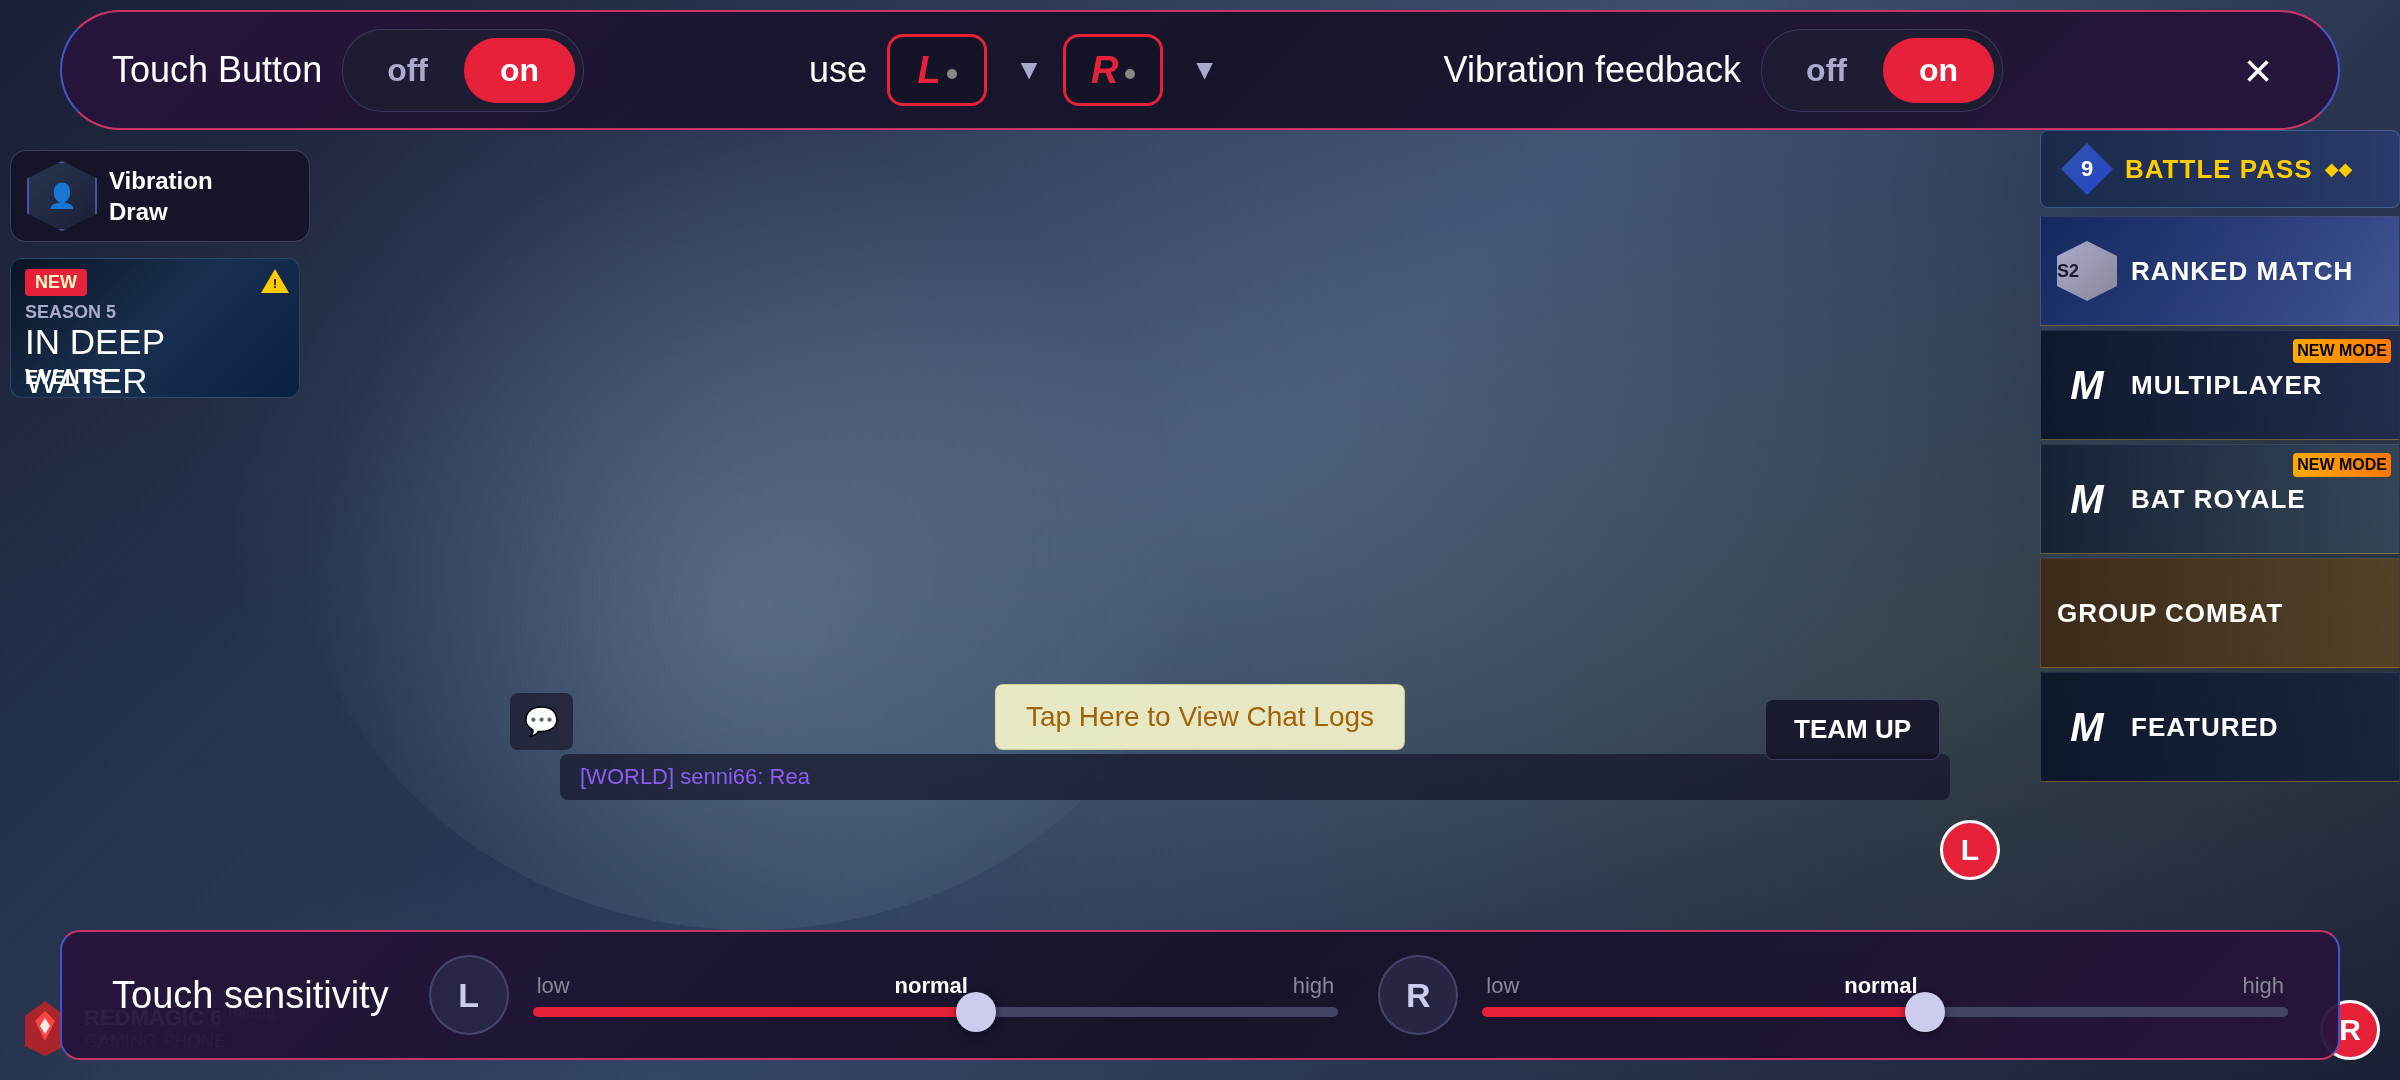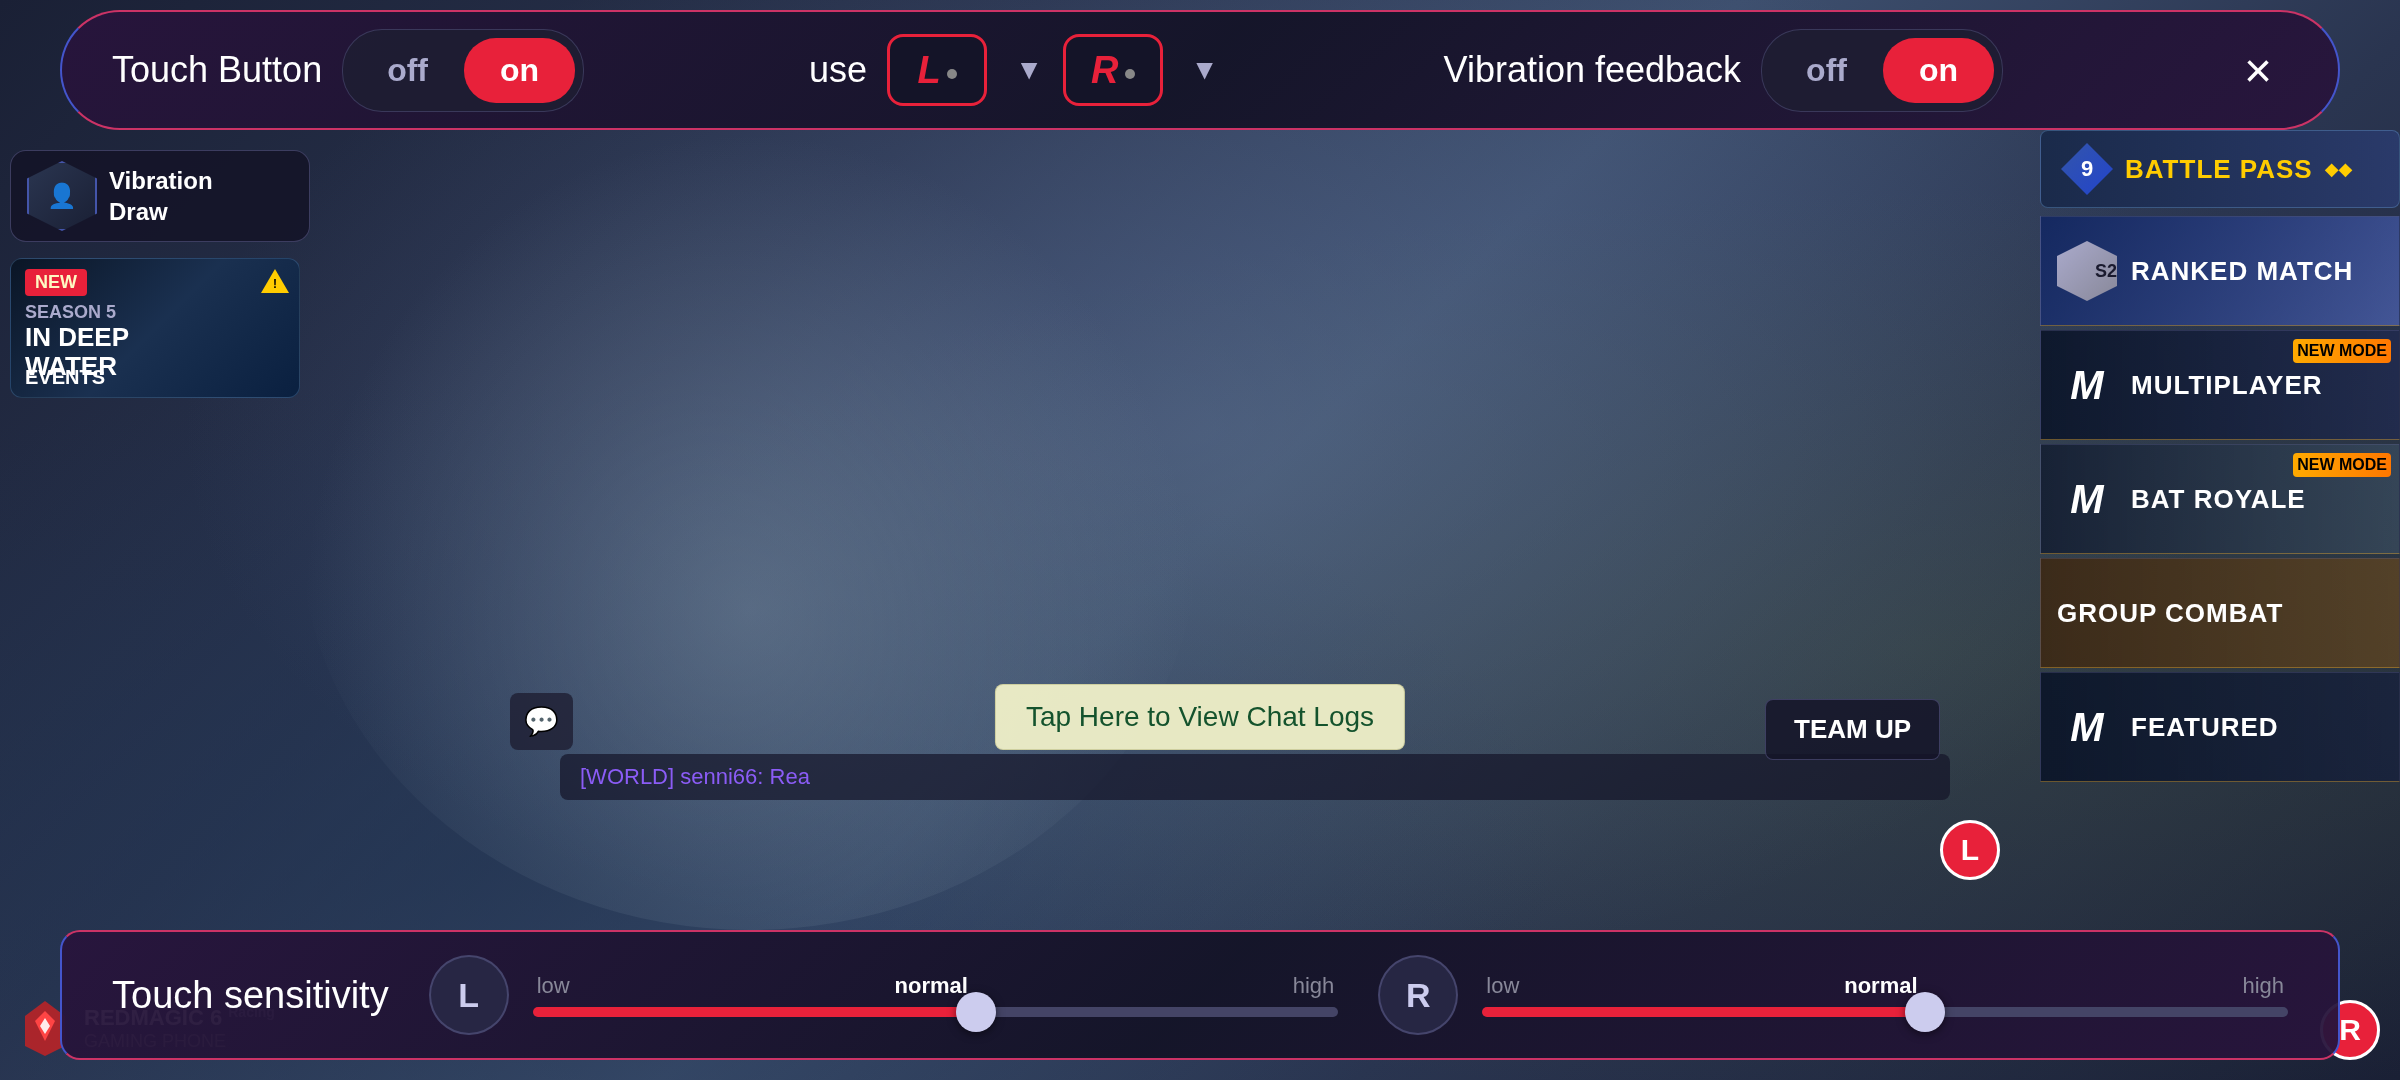--- a/index.html
+++ b/index.html
@@ -214,22 +214,22 @@
       color: #fef9c3;
       font-size: 18px;
       font-weight: 700;
       padding: 3px 10px;
       border-radius: 4px;
       display: inline-block;
       margin-bottom: 6px;
     }
 
     .season-subtitle {
-      font-size: 26px;
-      font-weight: 700;
+      font-size: 35px;
+      font-weight: 400;
       color: #ffffff;
       text-transform: uppercase;
       line-height: 1.1;
     }
 
     .events-label {
       position: absolute;
       bottom: 8px;
       left: 14px;
       color: #ffffff;
@@ -406,21 +406,21 @@
       transform: translateX(-50%);
       background: rgba(240,240,200,0.95);
       border: 1px solid rgba(200,200,150,0.8);
       border-radius: 8px;
       padding: 16px 30px;
       z-index: 20;
     }
 
     .chat-tooltip-text {
       font-size: 28px;
-      color: #14532d;
+      color: #a16207;
       font-weight: 500;
     }
 
     
     .team-up-btn {
       position: absolute;
       bottom: 320px;
       right: 460px;
       background: rgba(20,20,40,0.85);
       border: 1px solid rgba(100,100,150,0.5);
@@ -676,21 +676,21 @@
       <div class="bp-diamond"></div>
       <span class="bp-number" style="position:absolute;top:50%;left:50%;transform:translate(-50%,-50%);">9</span>
     </div>
     <span class="bp-text">BATTLE PASS</span>
     <span class="bp-stars">◆◆</span>
   </div>
 
   <div class="right-menu-item ranked">
     <div class="ranked-match-bg"></div>
     <div style="position:relative;z-index:1;display:flex;align-items:center;gap:14px;width:100%;">
-      <div style="width:60px;height:60px;background:linear-gradient(135deg,#aaaacc,#888899);clip-path:polygon(50% 0%, 100% 25%, 100% 75%, 50% 100%, 0% 75%, 0% 25%);display:flex;align-items:center;justify-content:flex-end;">
+      <div style="width:60px;height:60px;background:linear-gradient(135deg,#aaaacc,#888899);clip-path:polygon(50% 0%, 100% 25%, 100% 75%, 50% 100%, 0% 75%, 0% 25%);display:flex;align-items:center;justify-content:flex-start;">
         <span style="font-size:18px;font-weight:900;color:#1a1a2e;">S2</span>
       </div>
       <span class="menu-title">RANKED MATCH</span>
     </div>
   </div>
 
   <div class="right-menu-item multiplayer">
     <div class="menu-logo">
       <span class="m-logo">M</span>
     </div>

